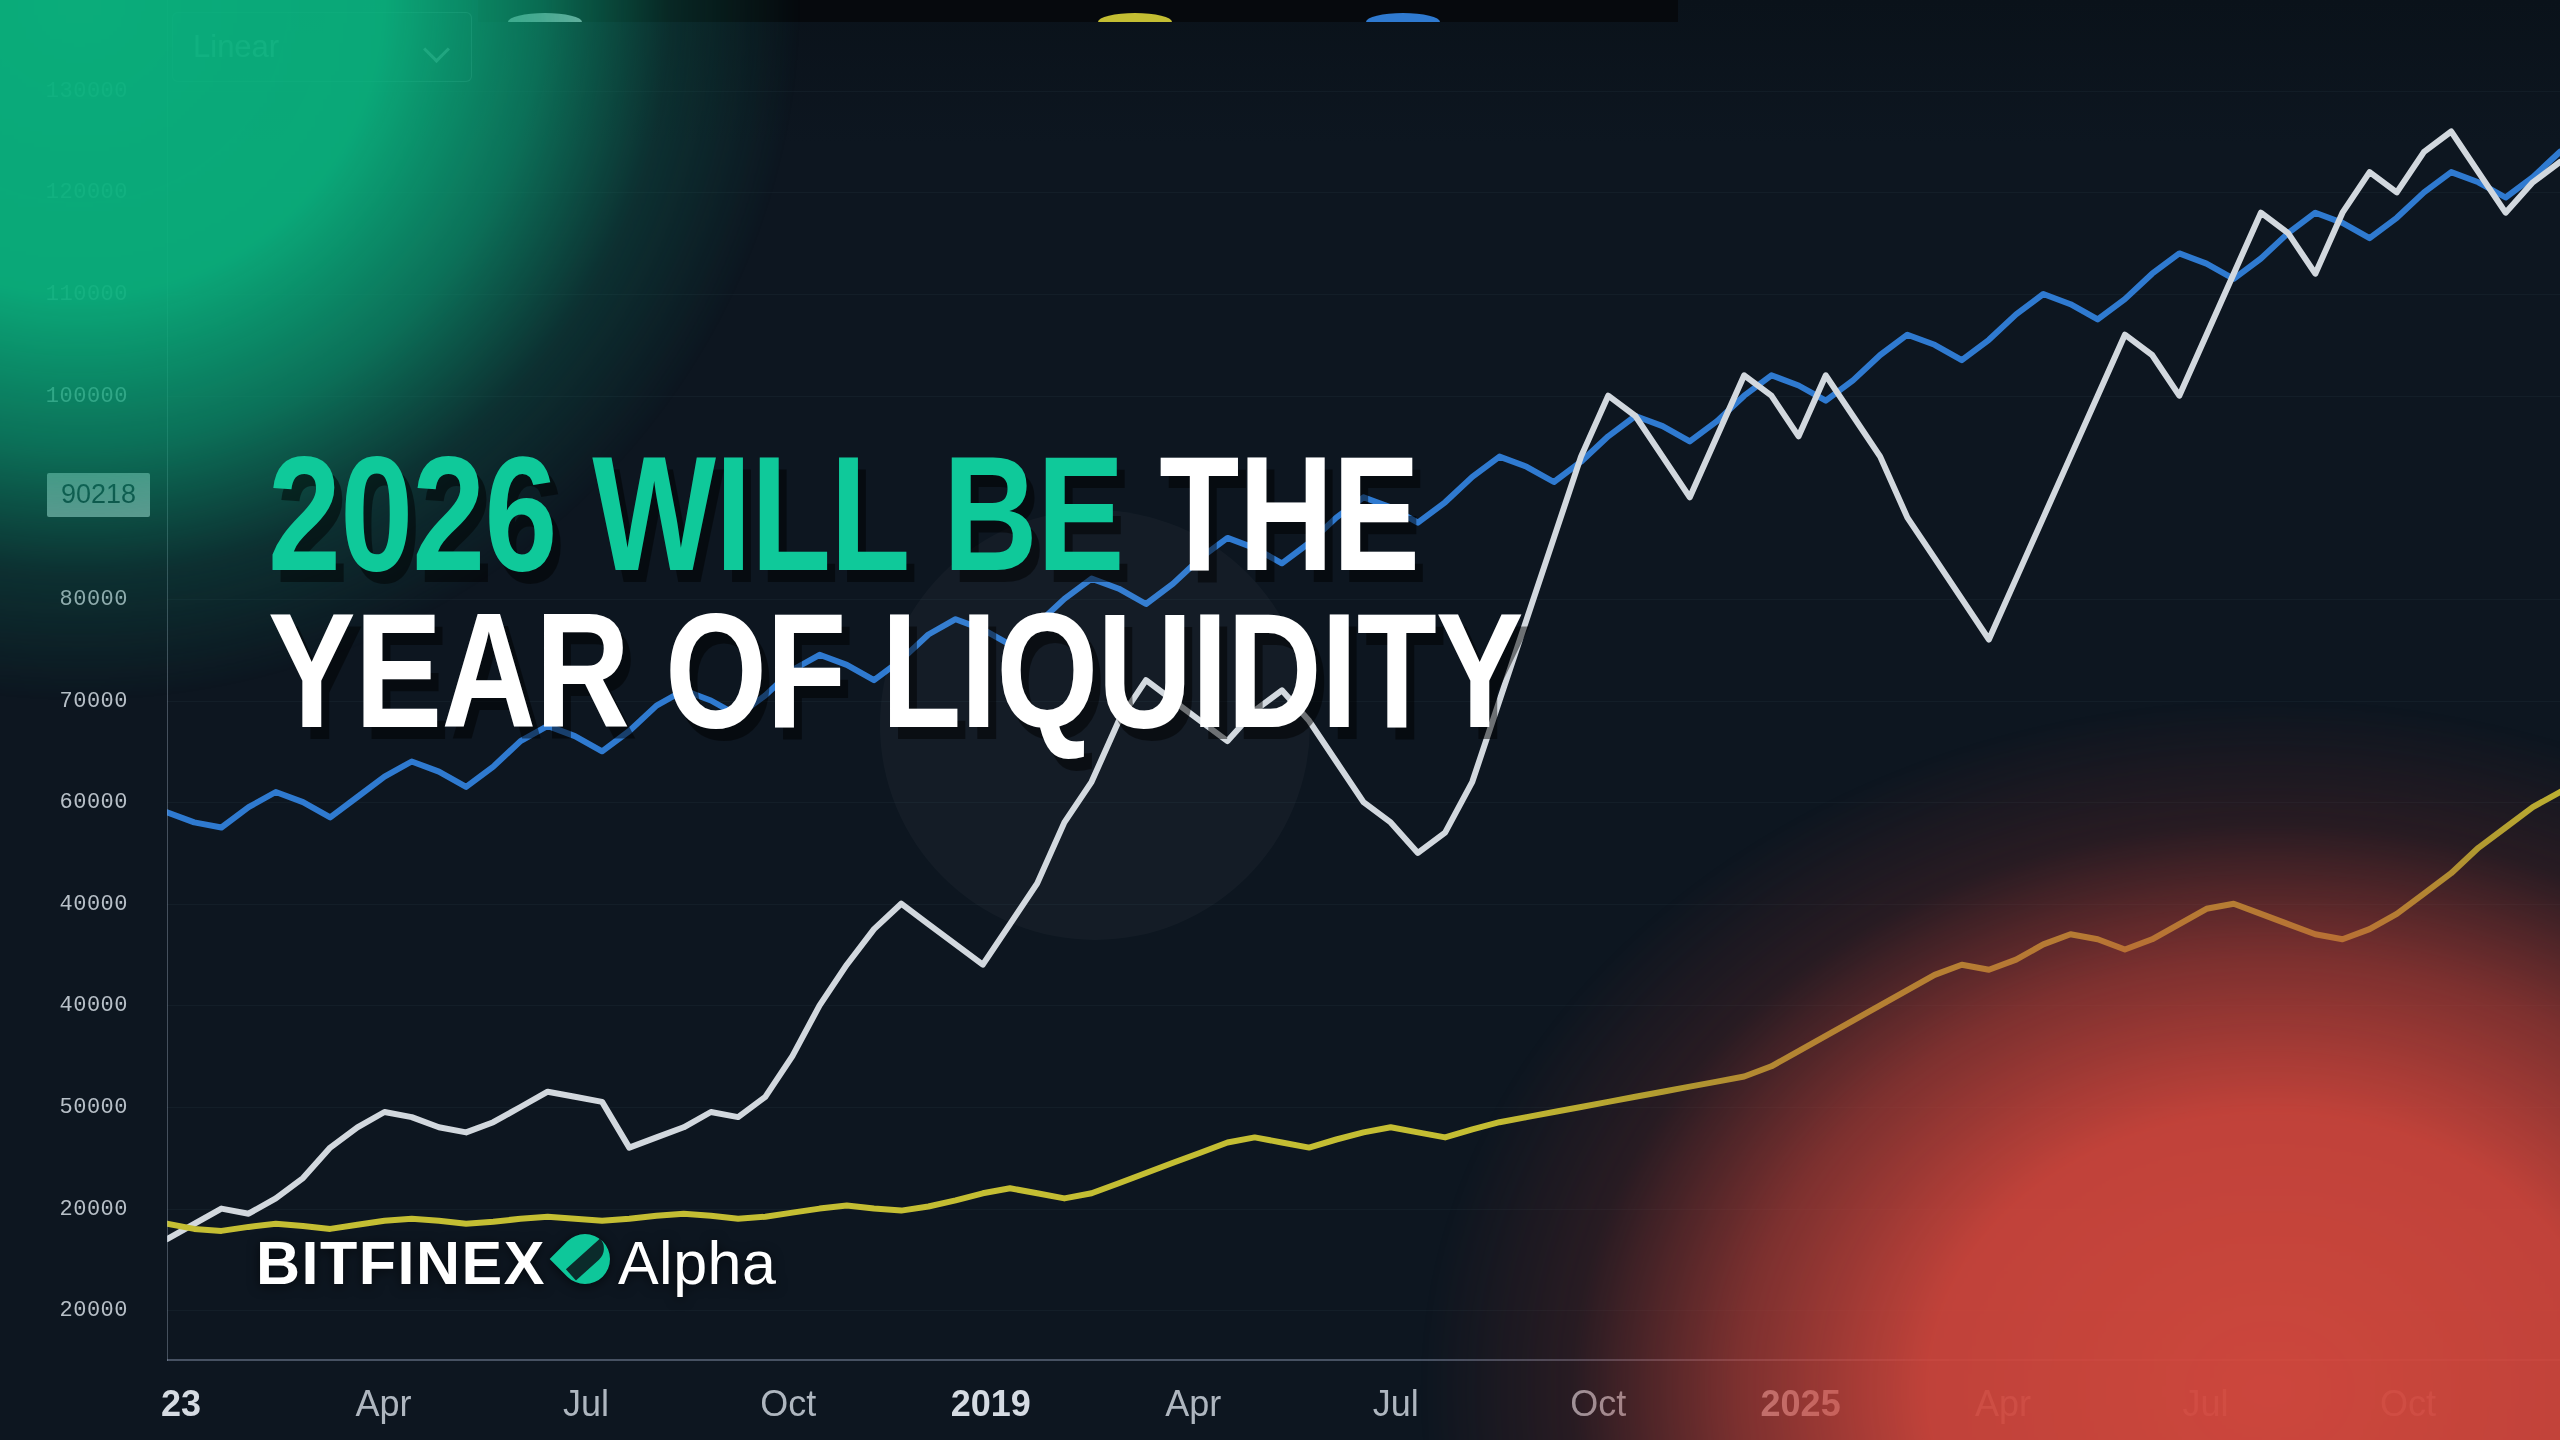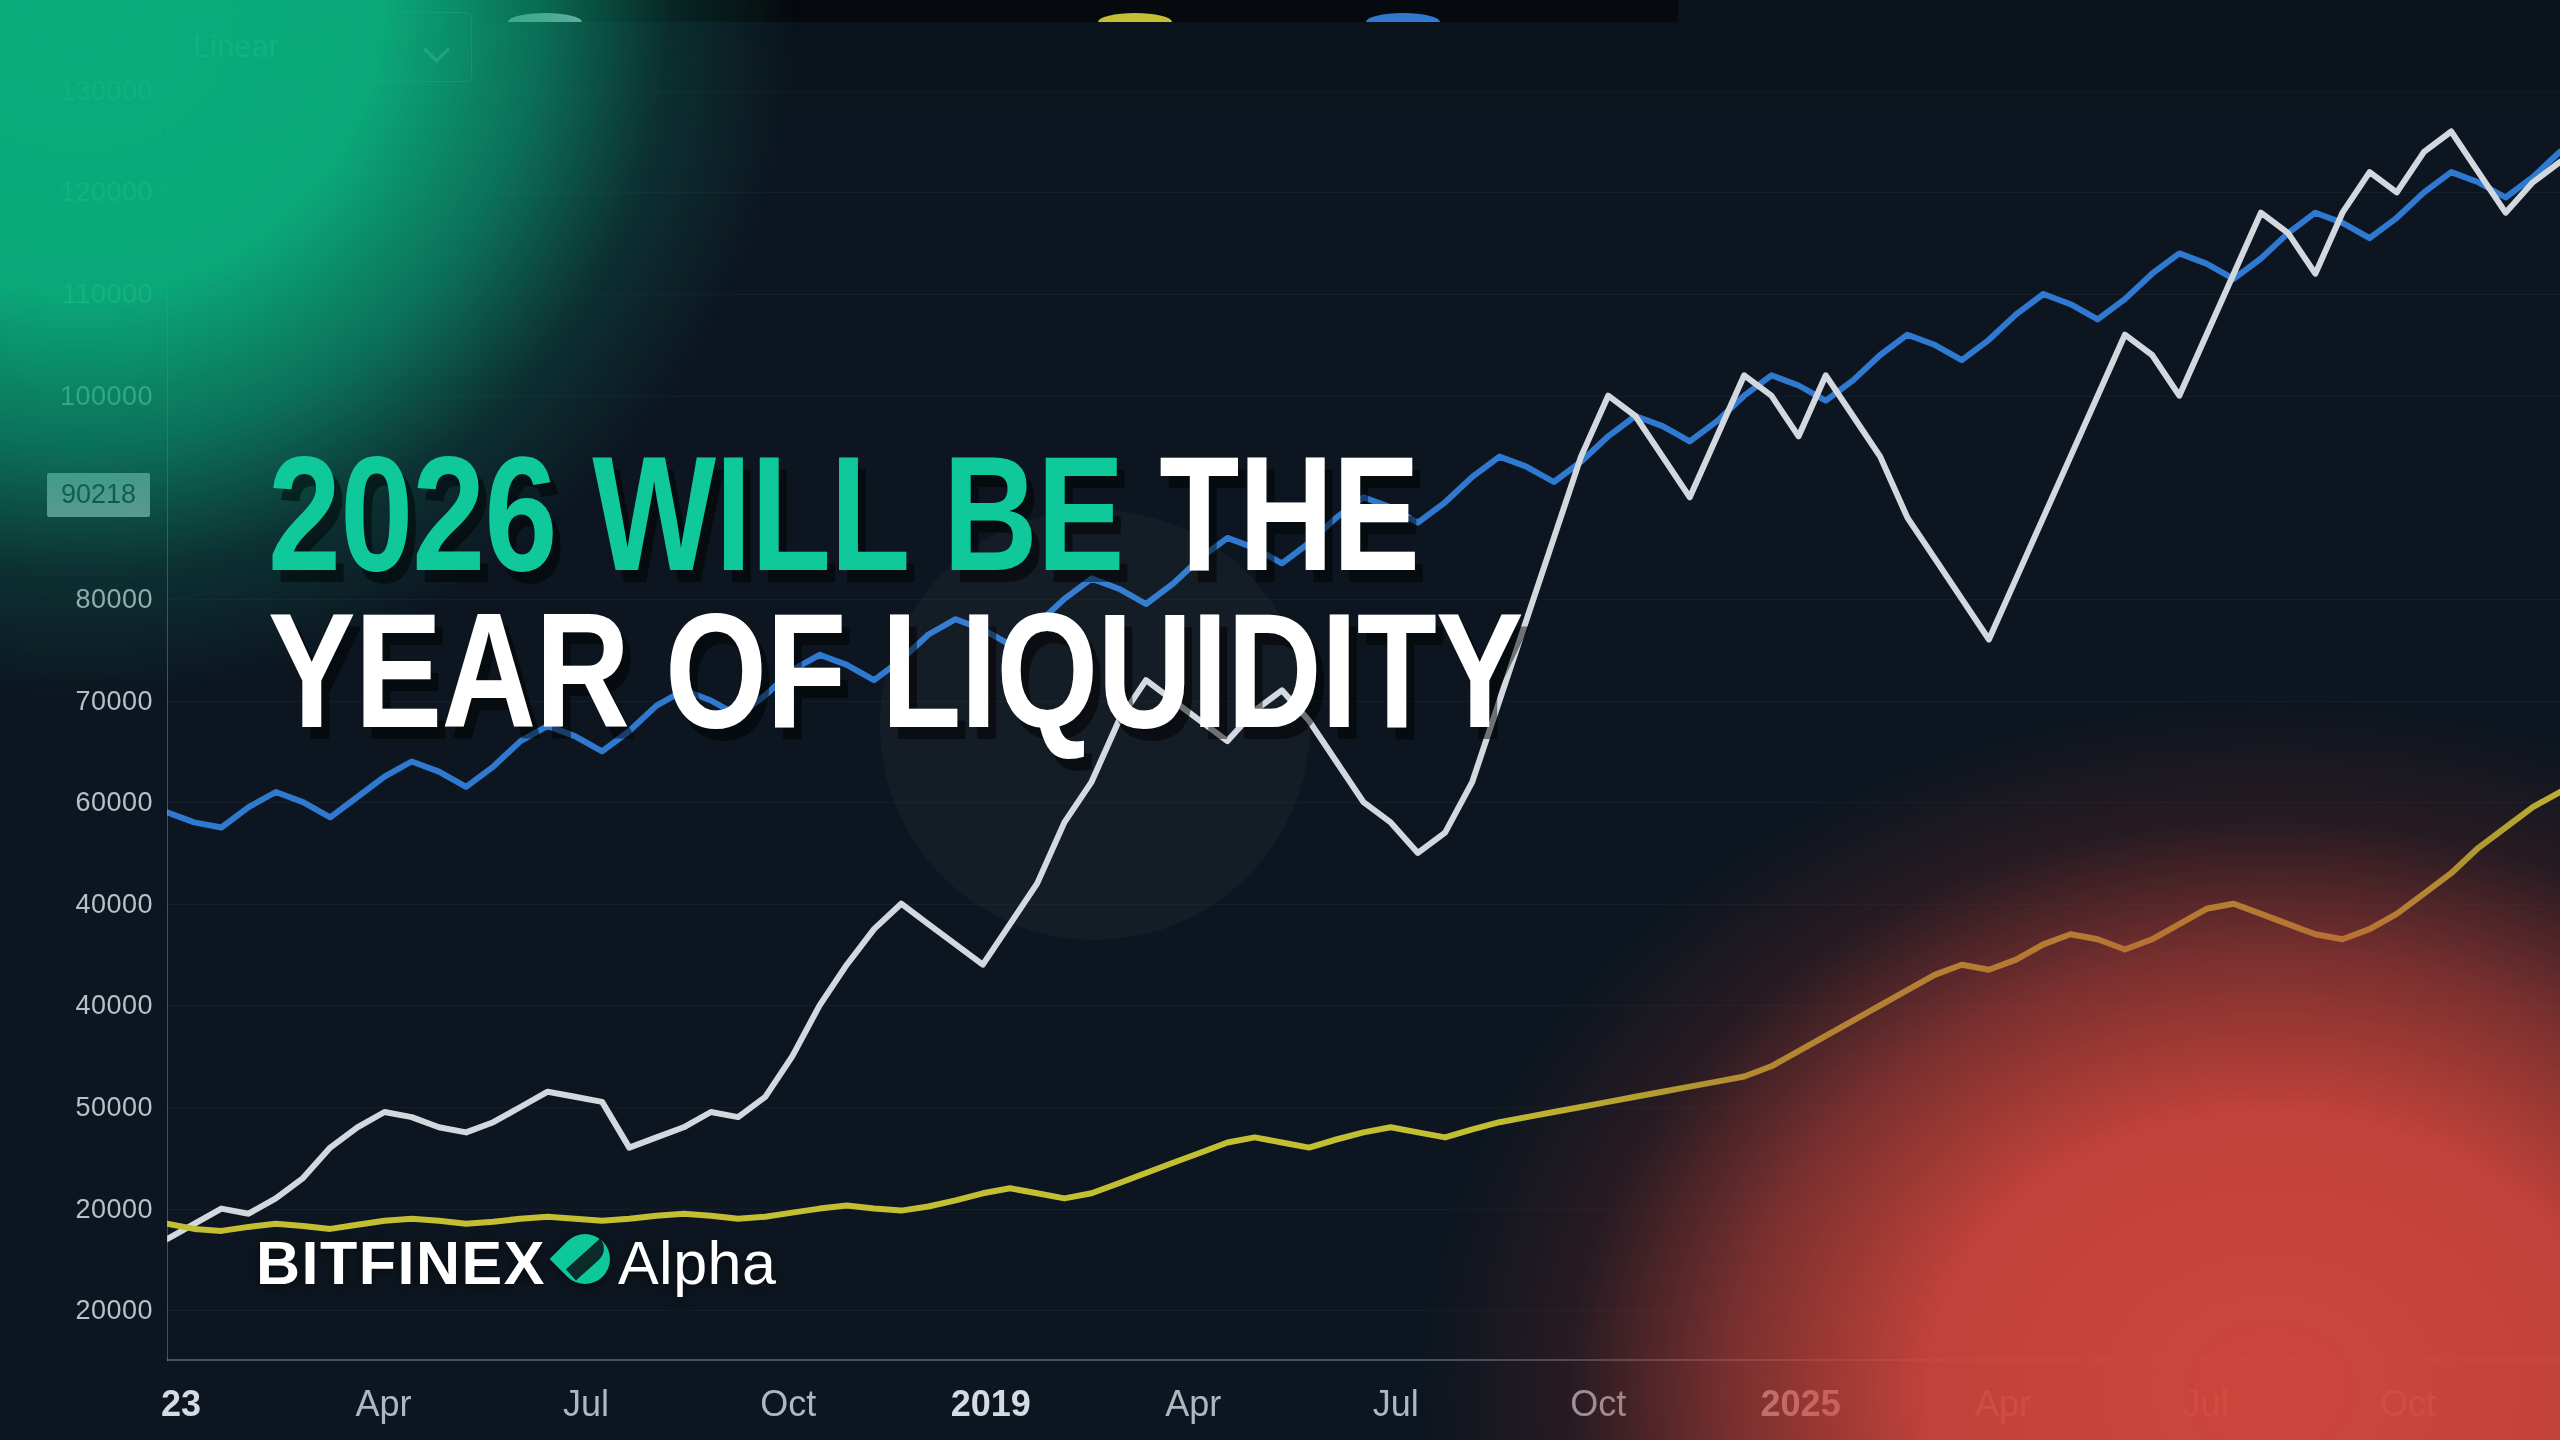--- a/index.html
+++ b/index.html
@@ -34,24 +34,24 @@
     background:rgba(160,175,195,.38);
   }
   .axis-hline{
     position:absolute; left:167px; right:0; bottom:79px; height:2px;
     background:rgba(150,165,190,.42);
   }
 
   
   .y-labels{ position:absolute; left:0; top:0; width:160px; height:100%; }
   .y-tick{
-    position:absolute; right:7px;
+    position:absolute; right:32px;
     transform:translateY(-50%);
-    color:#b8c0c8; font-size:27px; letter-spacing:.5px;
-    font-family:Liberation Sans, sans-serif;
+    color:#b8c0c8; font-size:22px; letter-spacing:.5px;
+    font-family:Liberation Mono, monospace;
     white-space:nowrap;
   }
   .price-badge{
     position:absolute; right:10px; transform:translateY(-50%);
     background:rgba(196,206,214,.80);
     color:#10232e; font-size:27px; font-weight:400;
     padding:6px 14px 7px 14px; border-radius:2px;
     white-space:nowrap;
   }
 

